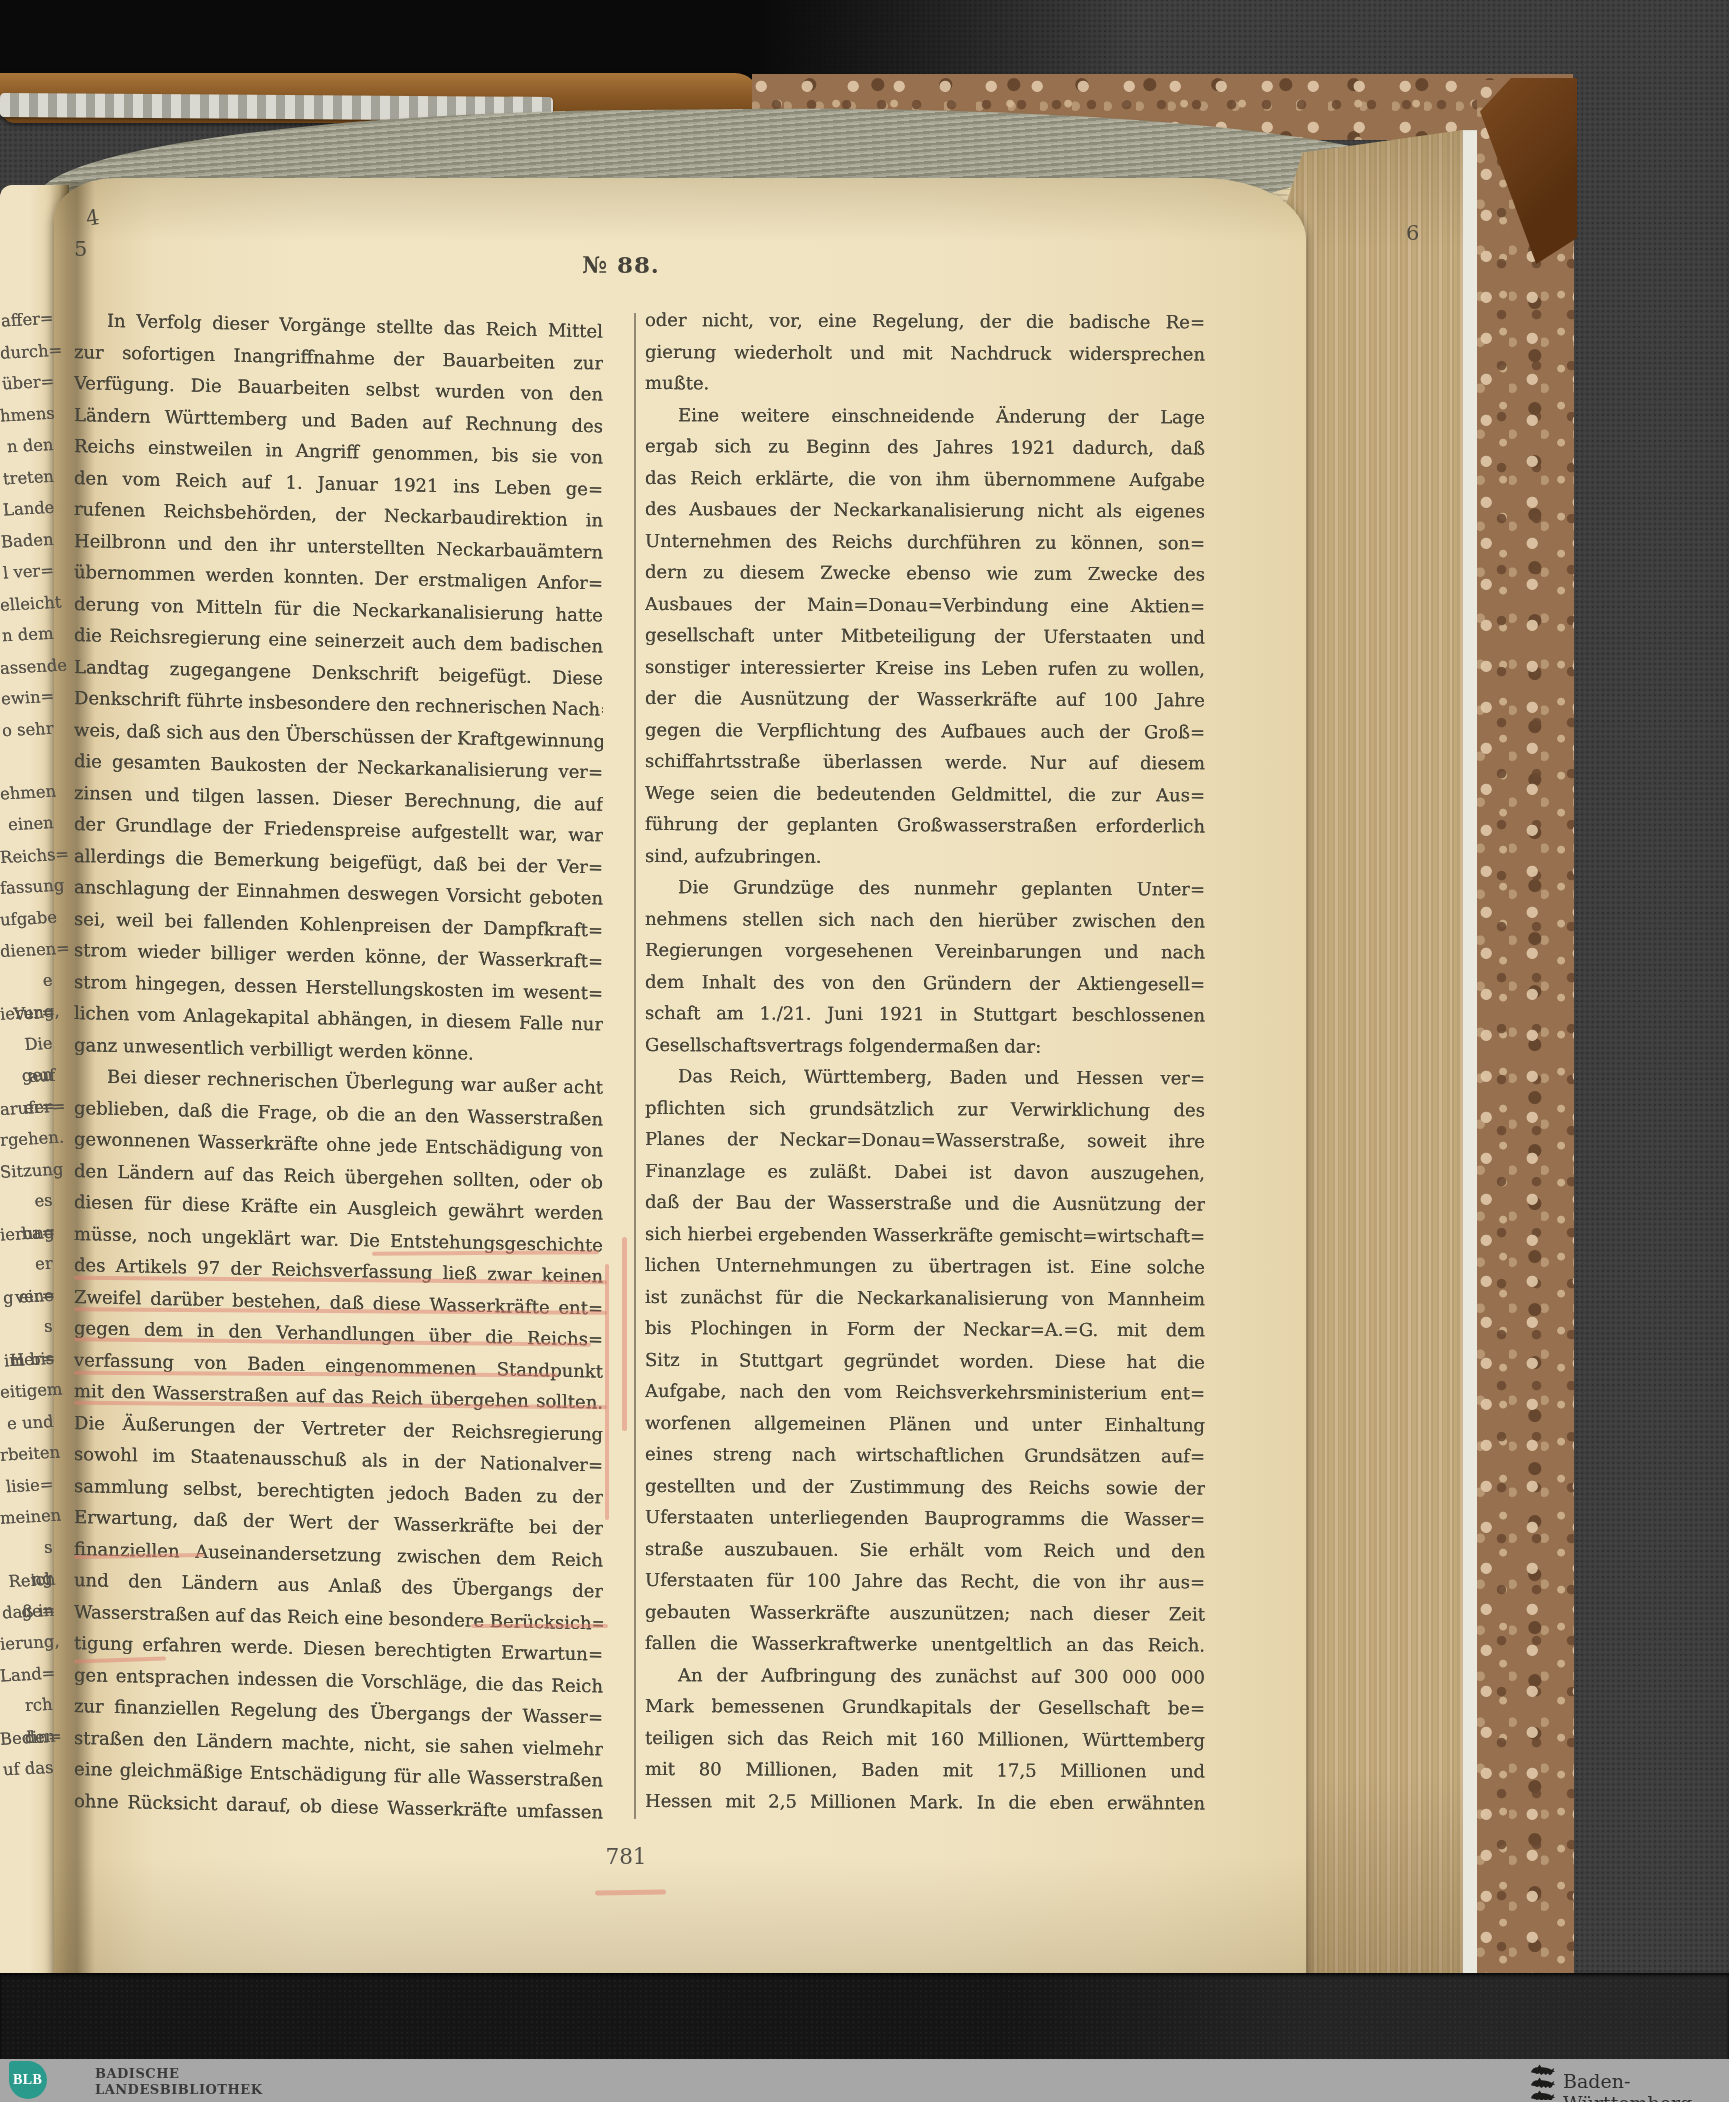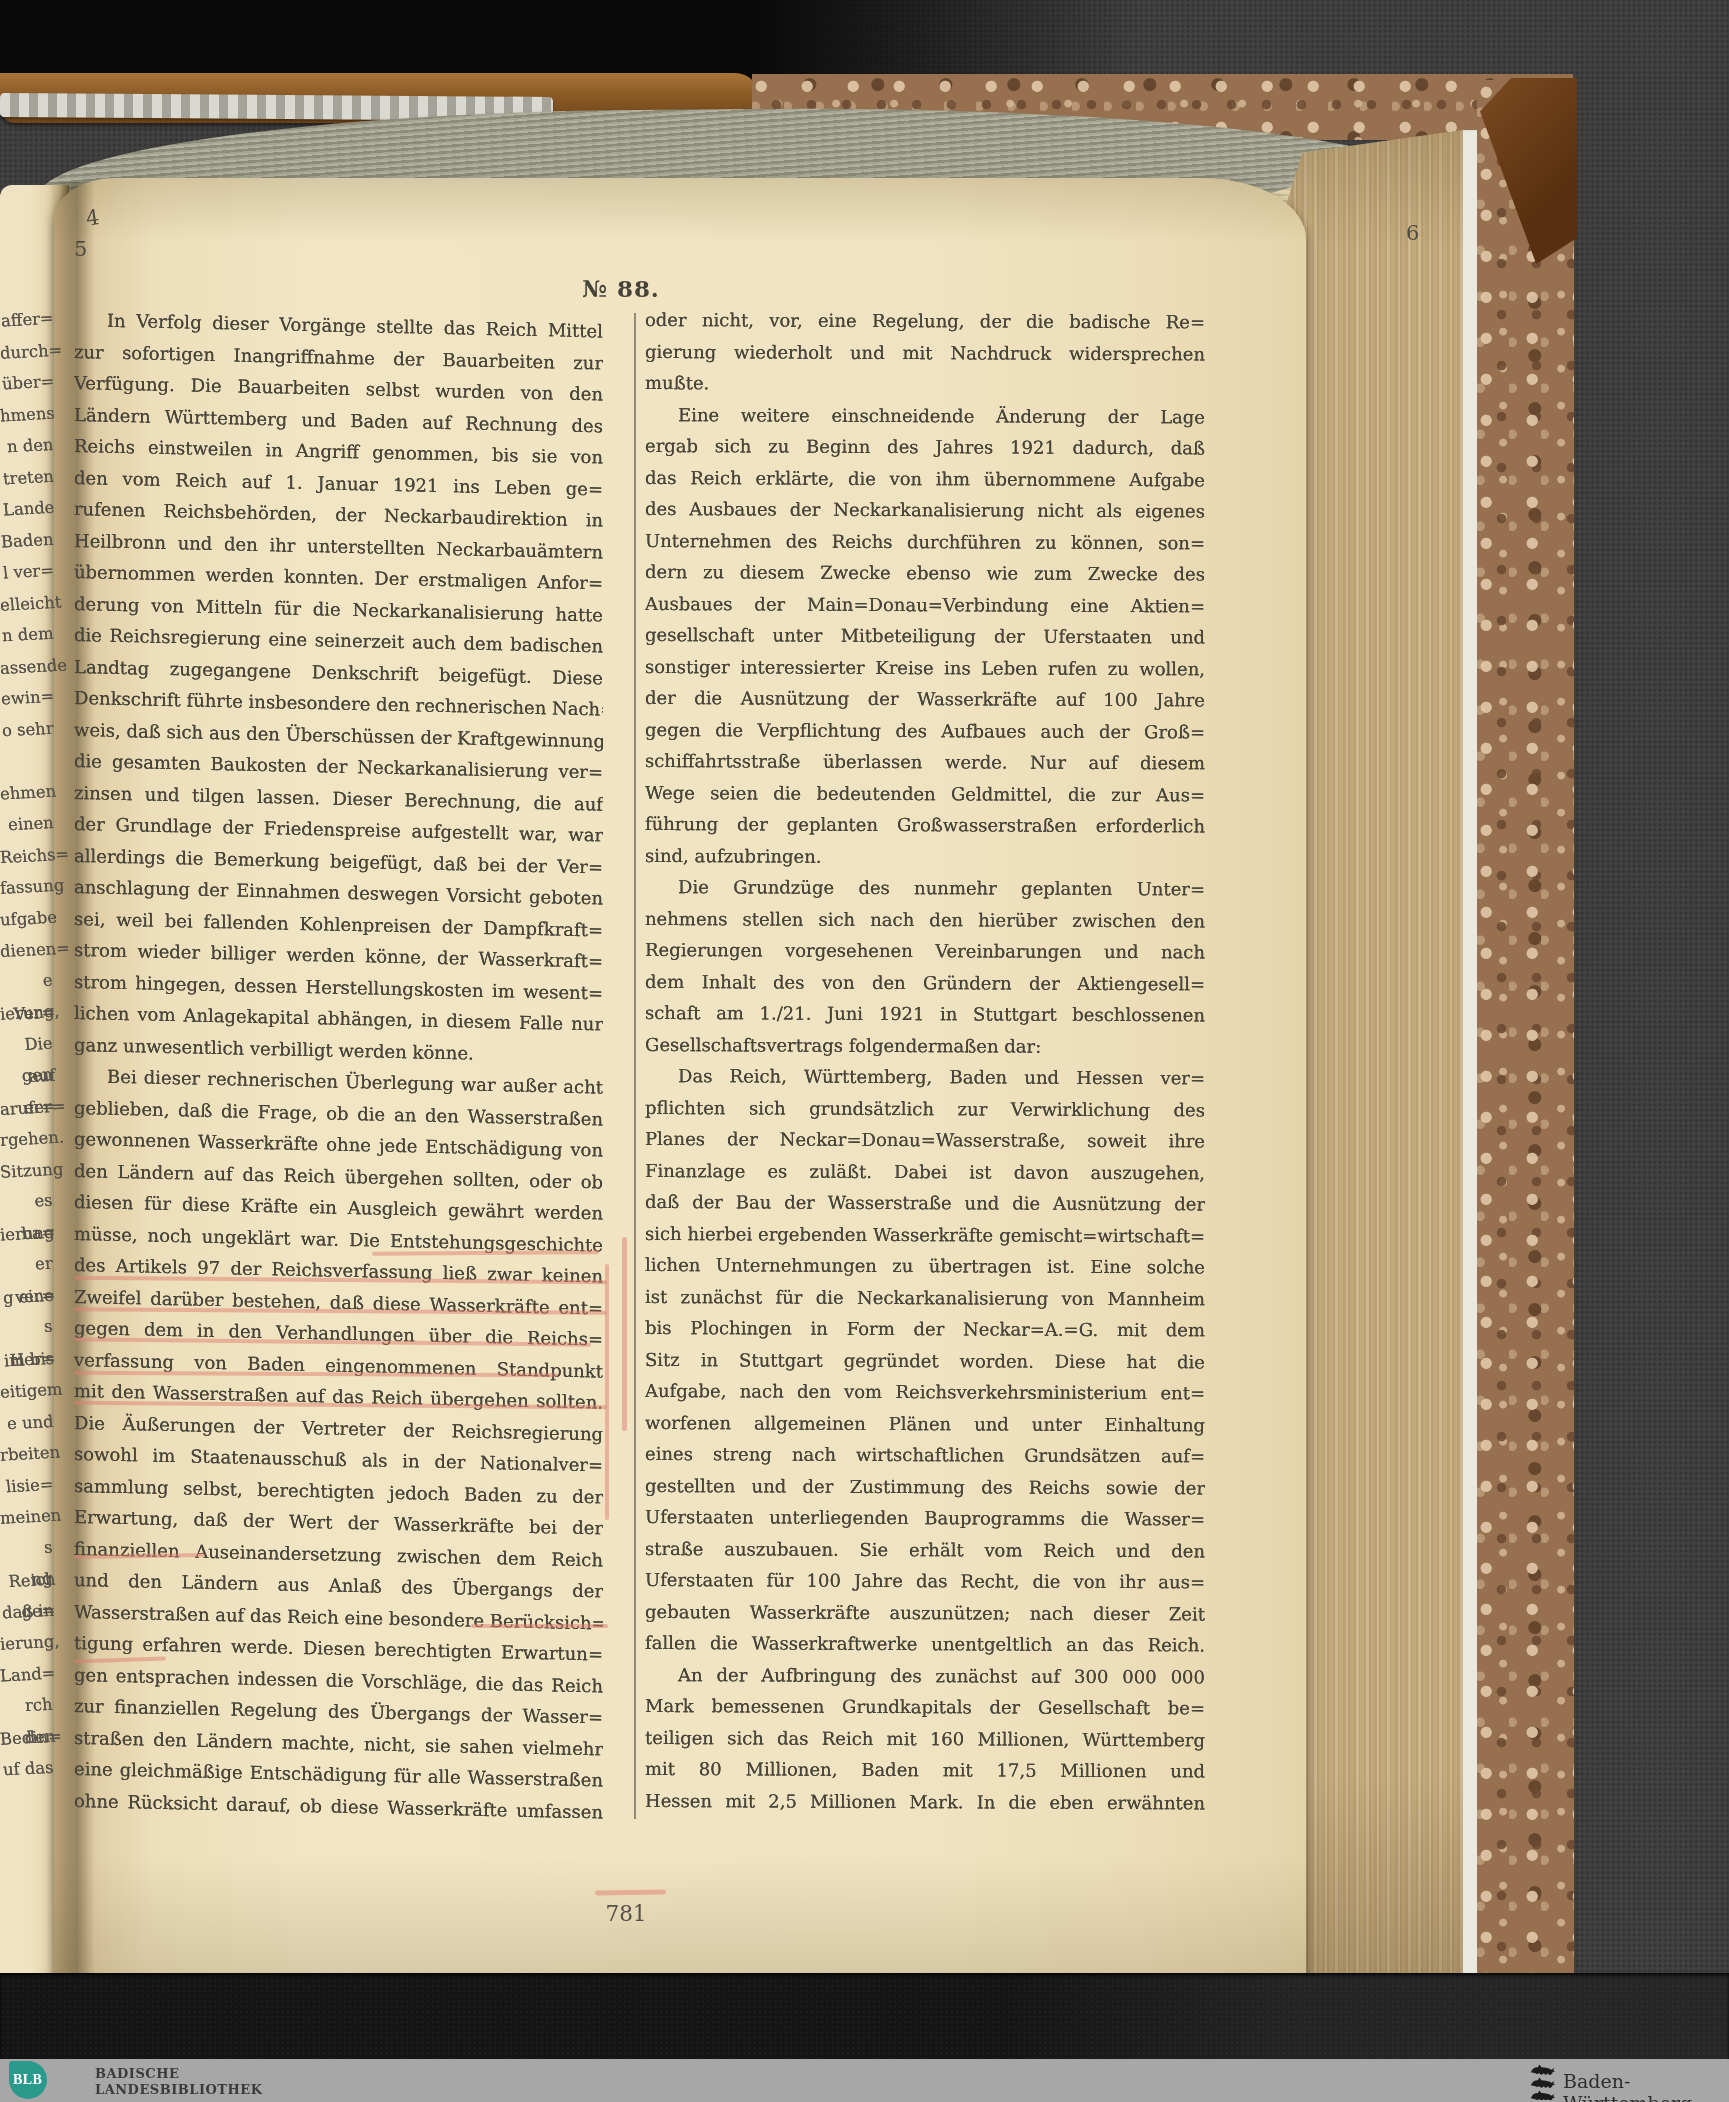--- a/index.html
+++ b/index.html
@@ -70,21 +70,21 @@
     border-radius:61px 104px 5.2px 5.2px / 42px 61px 5.2px 5.2px;
     background:
       linear-gradient(180deg, rgba(145,125,80,.28) 0, rgba(145,125,80,0) 64px, rgba(145,125,80,0) 93%, rgba(120,100,60,.22) 100%),
       linear-gradient(90deg,#c5ad7f 0,#e0cda4 36px,#eddfbb 99px,#f1e5c4 259px,#f0e3c1 70%,#ecddb8 88%,#e5d4aa 100%);
     box-shadow:0 5.2px 12px rgba(0,0,0,.45);}
   .gutter-shadow{left:50px;top:182px;width:45px;height:1799px;
     background:linear-gradient(90deg,rgba(60,45,15,0) 0,rgba(60,45,15,.30) 40%,rgba(45,32,10,.36) 60%,rgba(60,45,15,0) 100%);}
 
   
   .pagenum{color:#4d4a3f;font-size:21px;}
-  .issue-head{color:#46433a;font-size:23px;font-weight:bold;letter-spacing:0.9px;transform:translateX(-50%);margin-top:24px;}
+  .issue-head{color:#46433a;font-size:23px;font-weight:bold;letter-spacing:0.9px;transform:translateX(-50%);}
   .col{width:529px;color:#474439;font-size:18px;text-shadow:0 0 0.4px #474439;}
   #col-left{left:74px;top:304px;transform:skewY(1.25deg);transform-origin:0 0;}
   #col-right{left:645px;top:304px;width:560px;transform:skewY(.25deg);transform-origin:0 0;}
   .line{height:31.5px;line-height:31.5px;text-align:justify;text-align-last:justify;
     overflow:hidden;white-space:nowrap;}
   .line.indent{padding-left:33px;}
   .line.short{text-align-last:left;}
   .divider{left:634px;top:313px;width:1.7px;height:1506px;background:rgba(70,64,52,.55);}
 
   
@@ -296,21 +296,21 @@
   <div class="abs red" style="left:74px;top:1340px;width:517px;height:3.5px;transform:rotate(.6deg);"></div>
   <div class="abs red" style="left:74px;top:1372px;width:484px;height:3.5px;transform:rotate(.3deg);"></div>
   <div class="abs red" style="left:74px;top:1403px;width:533px;height:3.5px;transform:rotate(.5deg);"></div>
   <div class="abs red" style="left:74px;top:1554px;width:131px;height:4.3px;transform:rotate(-1deg);"></div>
   <div class="abs red" style="left:471px;top:1624px;width:137px;height:3.5px;"></div>
   <div class="abs red" style="left:74px;top:1658px;width:92px;height:4.3px;transform:rotate(-2deg);"></div>
   <div class="abs red v" style="left:605px;top:1264px;height:256px;"></div>
   <div class="abs red v" style="left:622px;top:1237px;height:194px;width:5.2px;"></div>
   <div class="abs red" style="left:595px;top:1890px;width:71px;height:5.2px;transform:rotate(-1deg);"></div>
 
-  <div class="abs foot-num" style="left:626px;top:1901px;">781</div>
+  <div class="abs foot-num" style="left:626px;top:1844px;">781</div>
 
   <div class="abs bottom-band"></div>
 
   <div class="abs footer-bar"></div>
   <div class="abs blb-badge">BLB</div>
   <div class="abs blb-name">
     <div>BADISCHE</div>
     <div>LANDESBIBLIOTHEK</div>
   </div>
   <div class="abs state-emblem">

